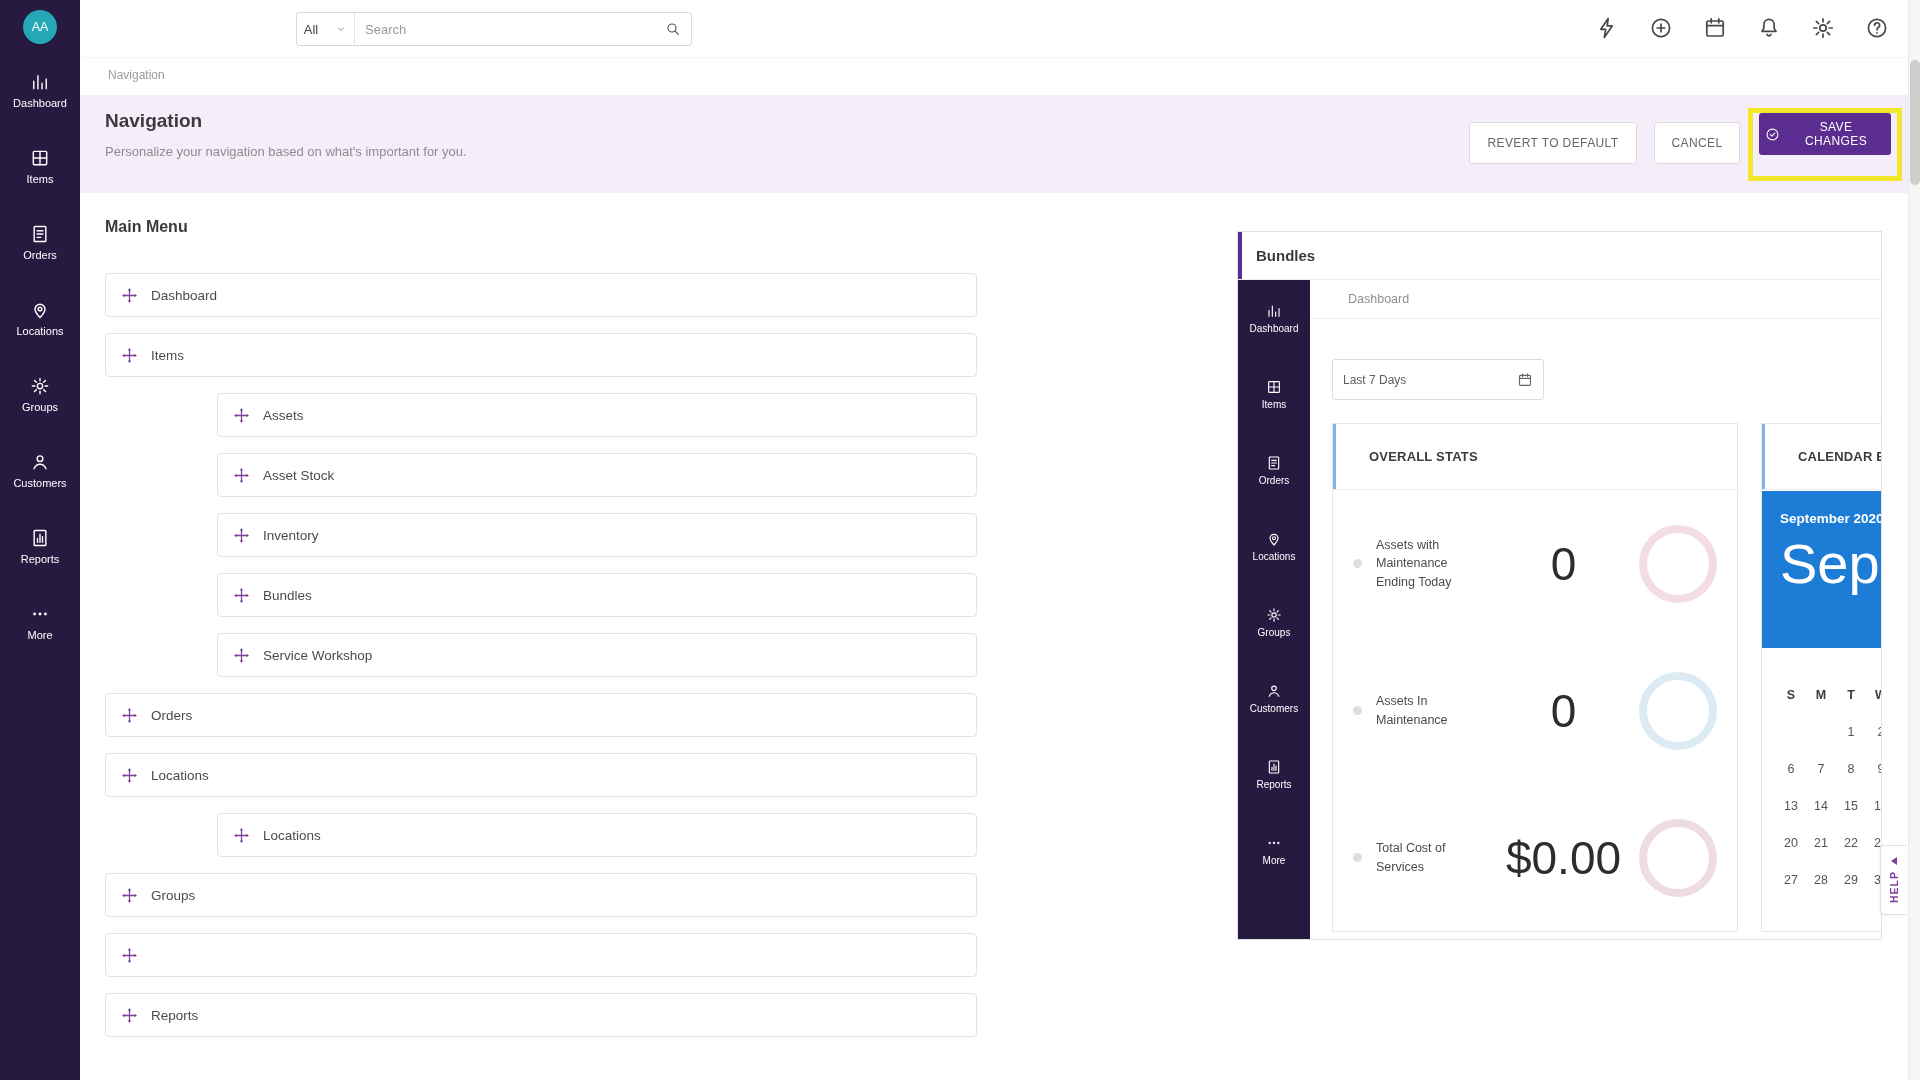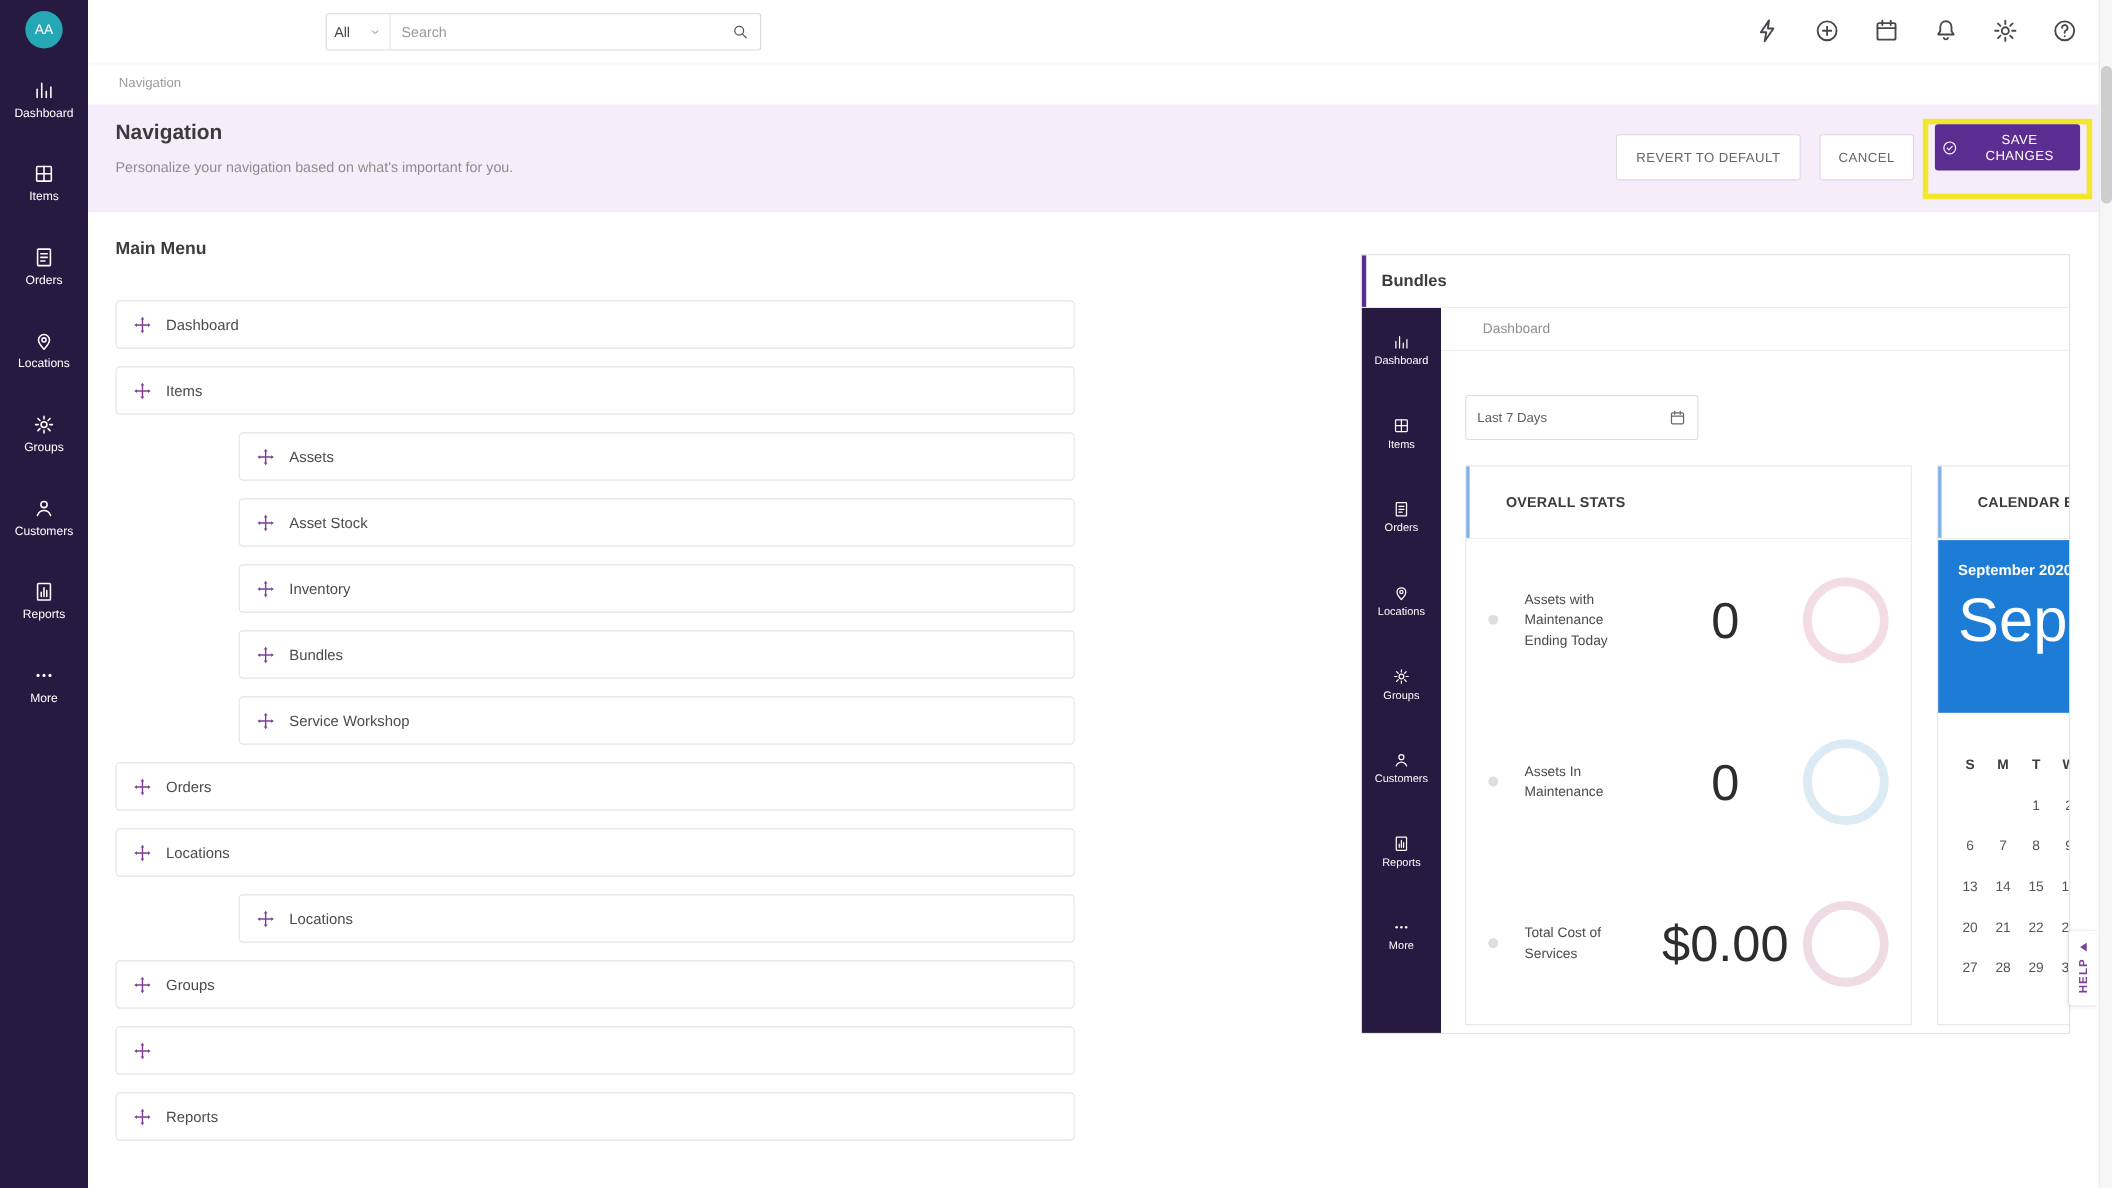--- a/index.html
+++ b/index.html
@@ -86,21 +86,21 @@
   .date-ic svg{width:16px;height:16px}
   .card{position:absolute;top:143px;height:509px;border:1px solid #e6e6e6;background:#fff}
   .stats-card{left:22px;width:406px}
   .cal-card{left:451px;width:300px}
   .card-header{position:relative;height:66px;display:flex;align-items:center;padding-left:36px;
                border-bottom:1px solid #eee;font-size:13px;font-weight:700;color:#3c3c3c;
                letter-spacing:.2px;white-space:nowrap}
   .card-accent{position:absolute;left:0;top:0;width:3px;height:100%;background:#7fb0e8}
   .stat-row{height:147px;display:flex;align-items:center;padding:0 20px}
   .stat-dot{width:9px;height:9px;border-radius:50%;background:#dedede;flex:0 0 auto}
-  .stat-label{width:112px;margin-left:24px;font-size:12.5px;color:#4b4b4b;line-height:1.45}
+  .stat-label{width:112px;margin-left:14px;font-size:12.5px;color:#4b4b4b;line-height:1.45}
   .stat-value{flex:1;text-align:center;font-size:46px;font-weight:300;color:#2d2d2d}
   .stat-gauge{width:78px;height:78px;border-radius:50%;border:8px solid #eee;flex:0 0 auto}
   .cal-blue{position:absolute;left:0;top:67px;width:100%;height:157px;background:#1c7cd6;color:#fff;
             padding:20px 0 0 18px;overflow:hidden}
   .cal-month{font-size:13.5px;font-weight:700;white-space:nowrap}
   .cal-big{font-size:56px;margin-top:10px;line-height:1;white-space:nowrap}
   .cal-grid{position:absolute;left:14px;top:252px;display:grid;grid-template-columns:repeat(4,30px);
             grid-auto-rows:37px;text-align:center}
   .cal-h{font-size:12.5px;font-weight:700;color:#3c3c3c;align-self:center}
   .cal-d{font-size:12.5px;color:#555;align-self:center;cursor:pointer}

